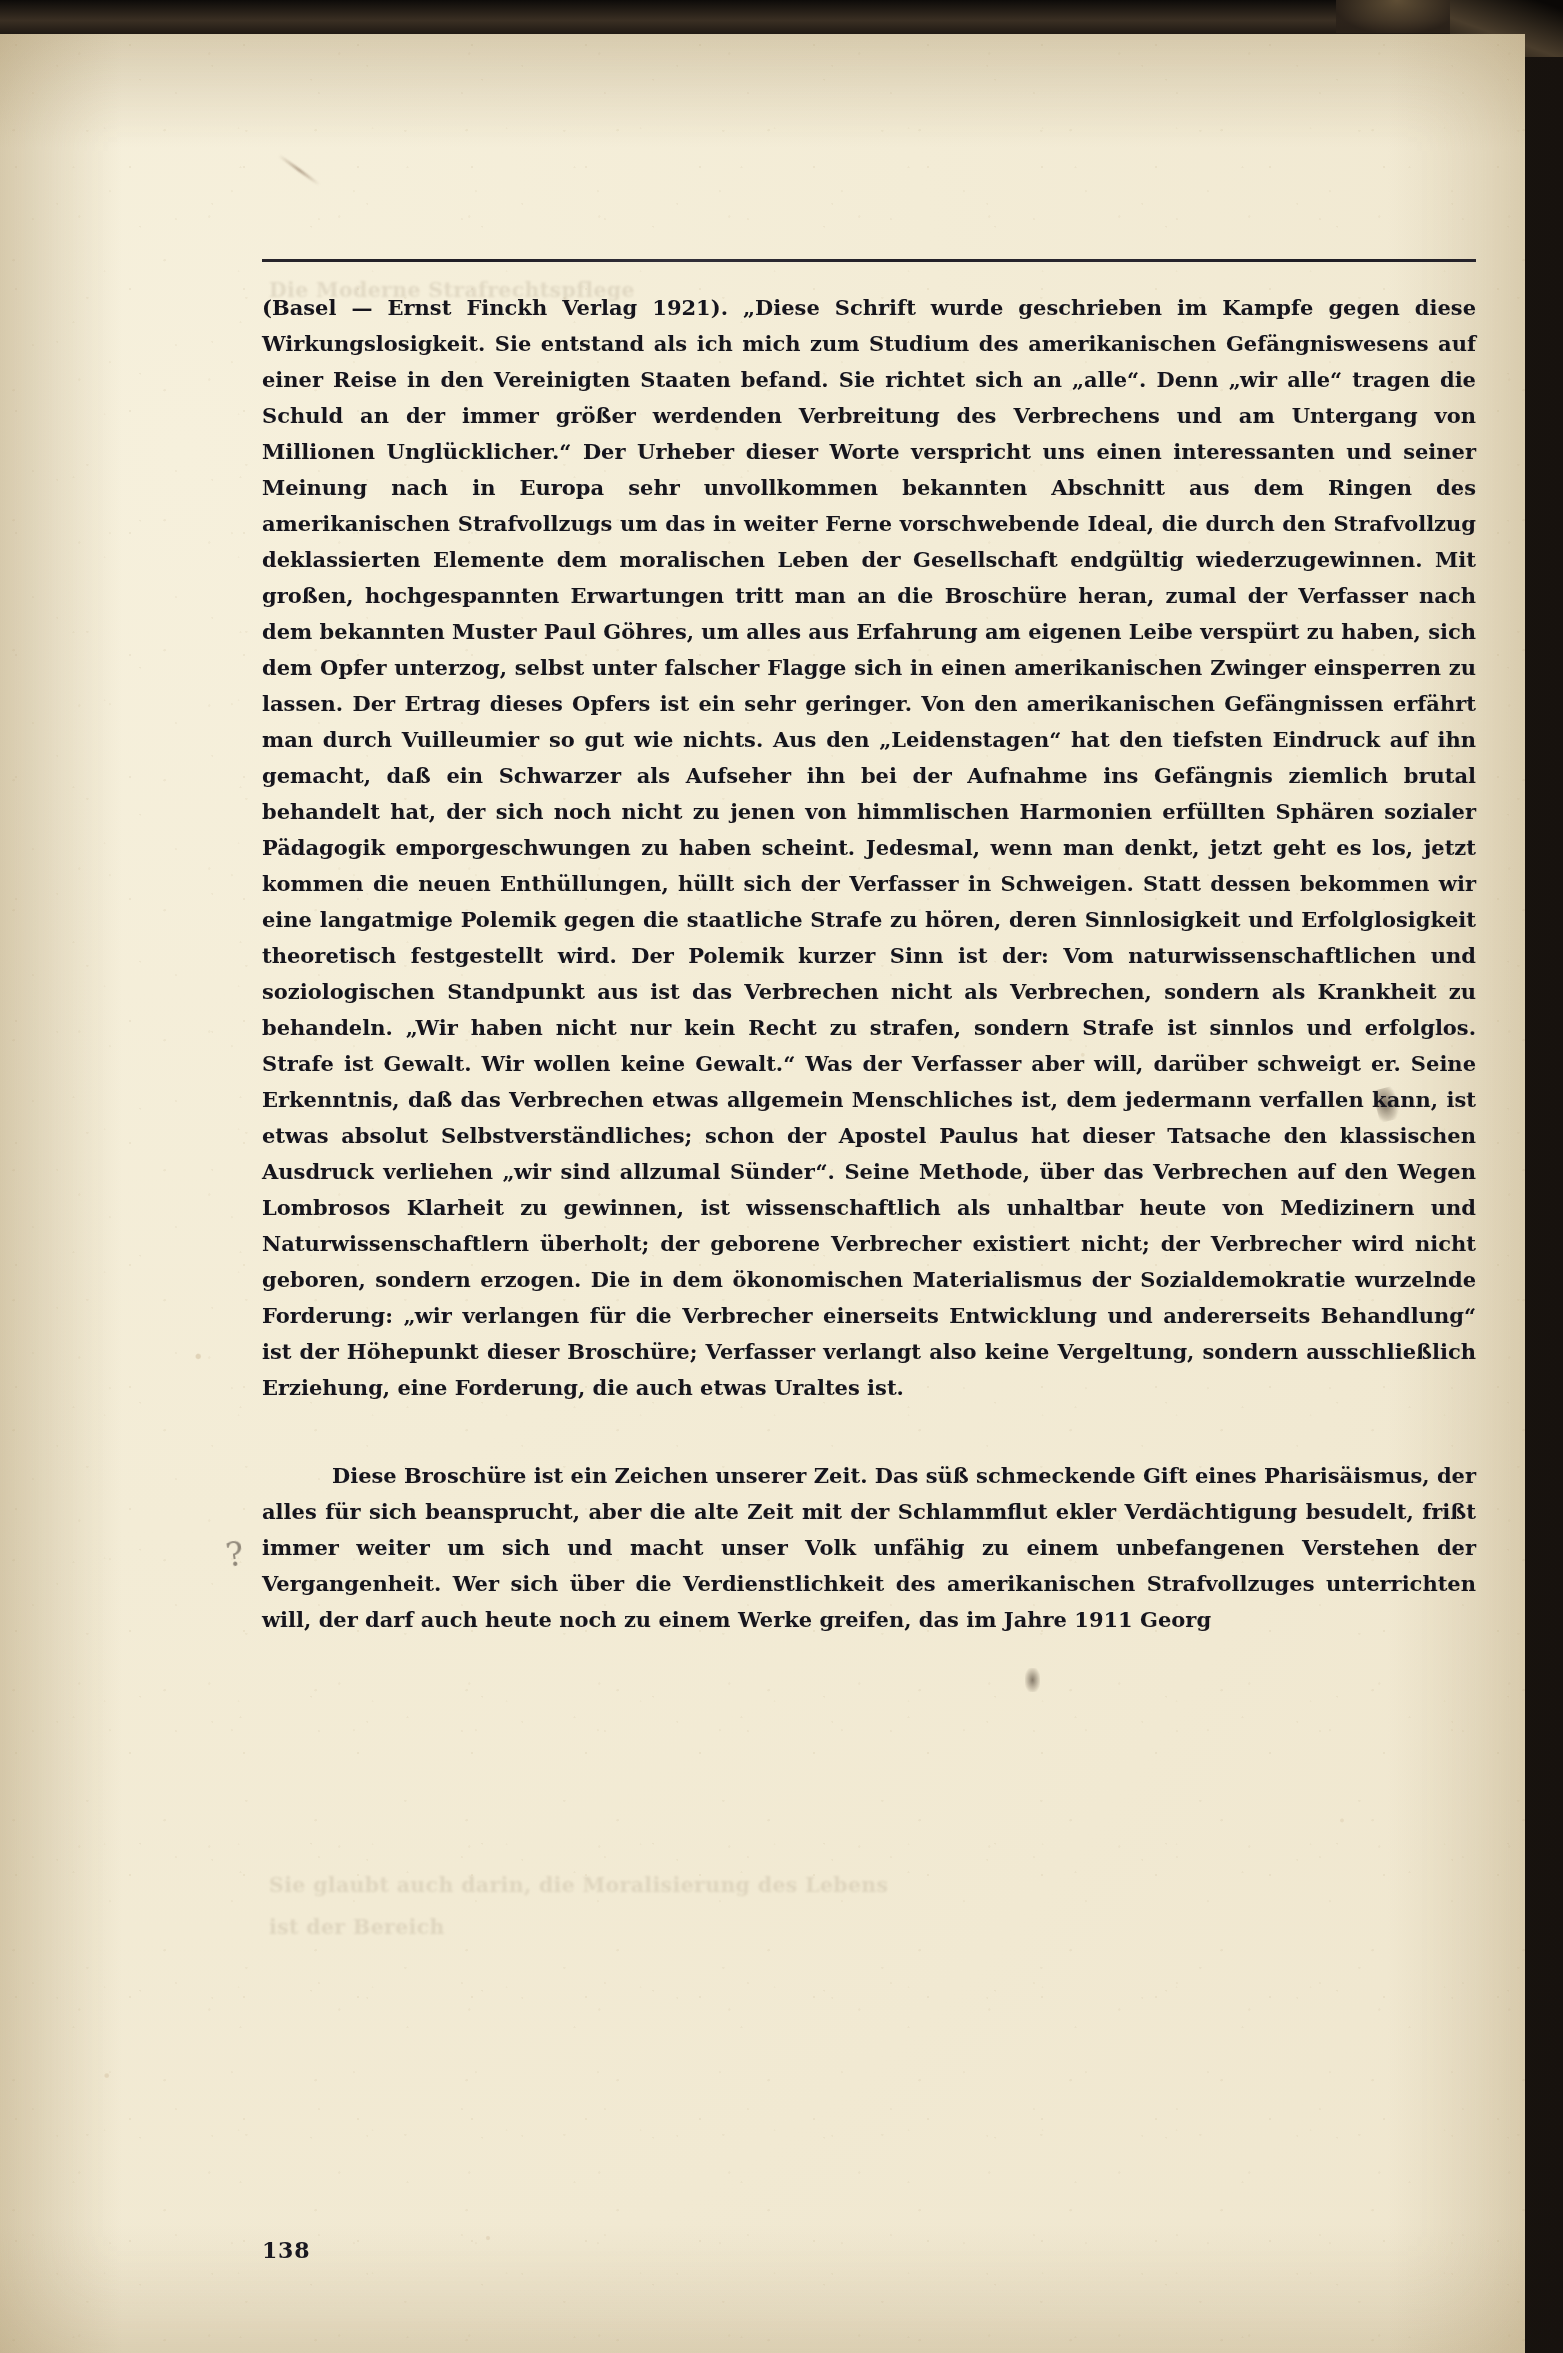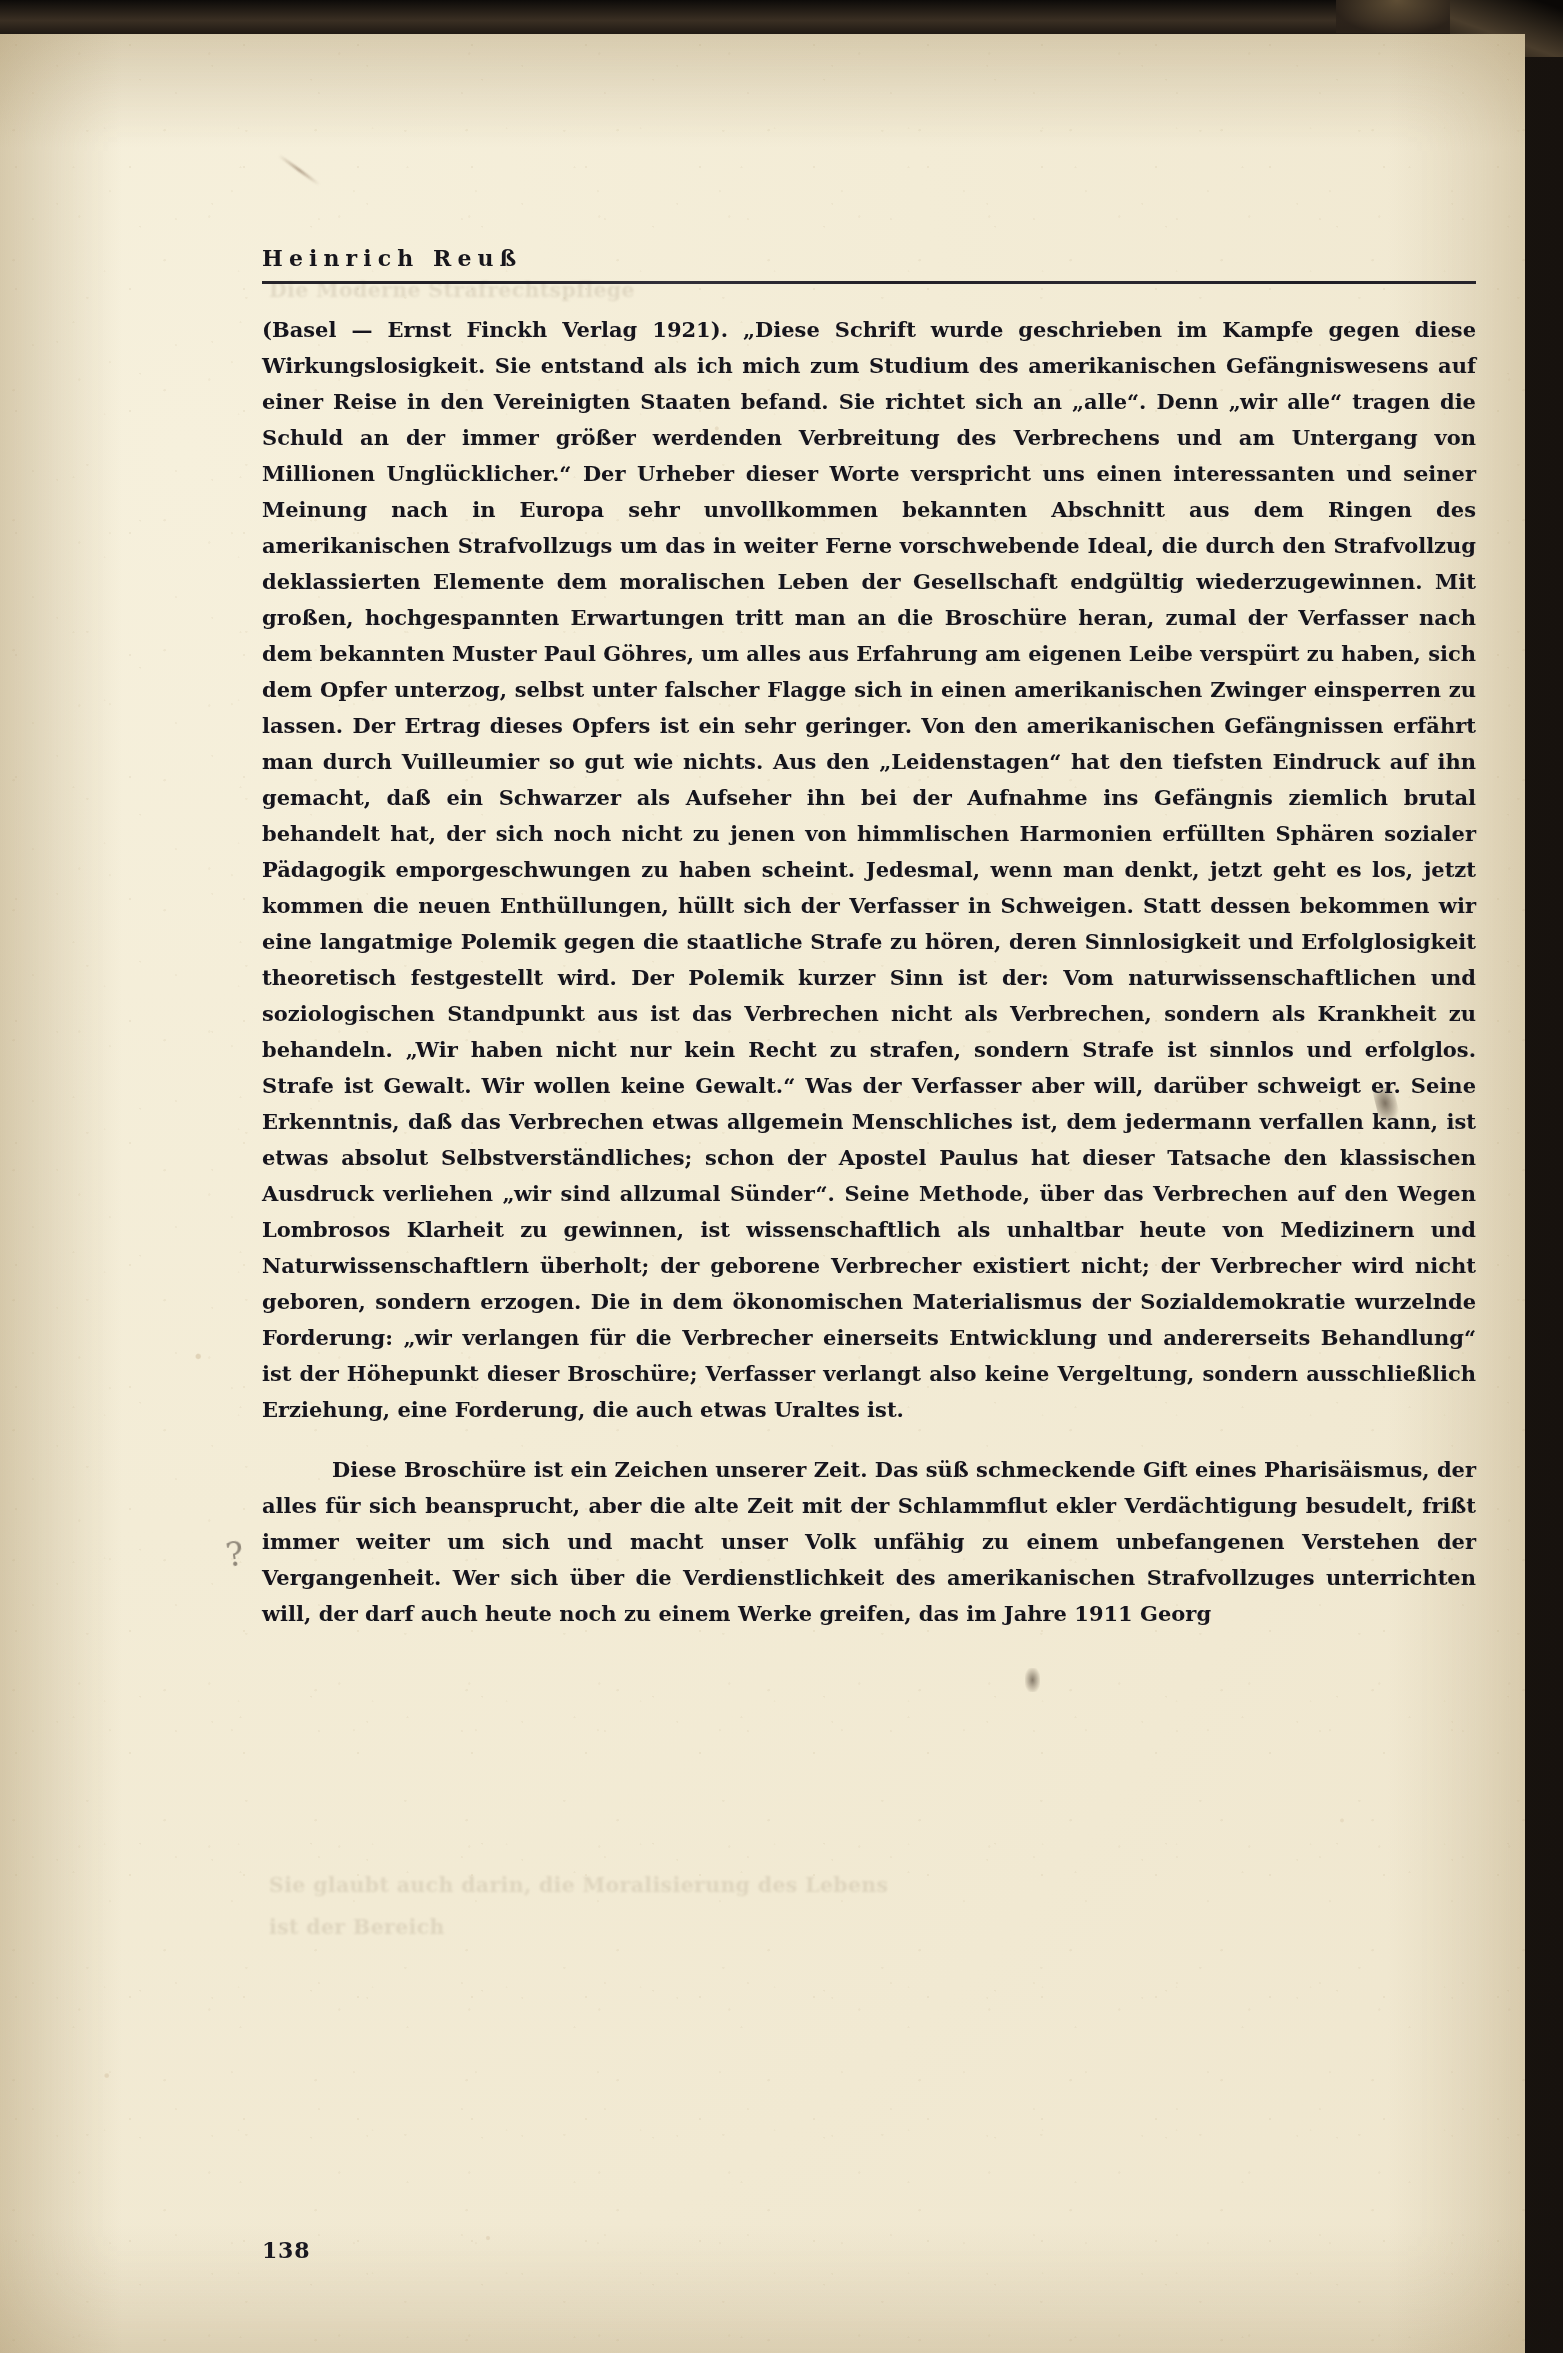--- a/index.html
+++ b/index.html
@@ -136,21 +136,21 @@
     color: #16151d;
     font-size: 21px;
     line-height: 36px;
     text-align: justify;
     text-align-last: left;
     font-weight: 600;
     filter: blur(0.2px);
     -webkit-font-smoothing: antialiased;
   }
   .body p { margin: 0; }
-  .body p.indented { text-indent: 70px; margin-top: 24px; }
+  .body p.indented { text-indent: 70px; margin-top: 52px; }
 
   
   .body::selection { background: transparent; }
 
   
   .folio {
     position: absolute;
     left: 262px;
     top: 2203px;
     font-size: 22px;
@@ -244,21 +244,20 @@
     <div class="showthrough st-2">Sie glaubt auch darin, die Moralisierung des Lebens</div>
     <div class="showthrough st-3">ist der Bereich</div>
 
     <div class="pencil-stroke-top"></div>
     <div class="pencil pencil-question">?</div>
     <div class="pencil-smudge-paed"></div>
     <div class="pencil-smudge-verbrecher"></div>
 
     <div class="textblock">
 
-      <div class="running-head">Heinrich Reuß</div>
       <div class="head-rule"></div>
 
       <div class="body">
         <p>(Basel — Ernst Finckh Verlag 1921). „Diese Schrift wurde geschrieben im Kampfe gegen diese Wirkungslosigkeit. Sie entstand als ich mich zum Studium des amerikanischen Gefängniswesens auf einer Reise in den Vereinigten Staaten befand. Sie richtet sich an „alle“. Denn „wir alle“ tragen die Schuld an der immer größer werdenden Verbreitung des Verbrechens und am Untergang von Millionen Unglücklicher.“ Der Urheber dieser Worte verspricht uns einen interessanten und seiner Meinung nach in Europa sehr unvollkommen bekannten Abschnitt aus dem Ringen des amerikanischen Strafvollzugs um das in weiter Ferne vorschwebende Ideal, die durch den Strafvollzug deklassierten Elemente dem moralischen Leben der Gesellschaft endgültig wiederzugewinnen. Mit großen, hochgespannten Erwartungen tritt man an die Broschüre heran, zumal der Verfasser nach dem bekannten Muster Paul Göhres, um alles aus Erfahrung am eigenen Leibe verspürt zu haben, sich dem Opfer unterzog, selbst unter falscher Flagge sich in einen amerikanischen Zwinger einsperren zu lassen. Der Ertrag dieses Opfers ist ein sehr geringer. Von den amerikanischen Gefängnissen erfährt man durch Vuilleumier so gut wie nichts. Aus den „Leidenstagen“ hat den tiefsten Eindruck auf ihn gemacht, daß ein Schwarzer als Aufseher ihn bei der Aufnahme ins Gefängnis ziemlich brutal behandelt hat, der sich noch nicht zu jenen von himmlischen Harmonien erfüllten Sphären sozialer Pädagogik emporgeschwungen zu haben scheint. Jedesmal, wenn man denkt, jetzt geht es los, jetzt kommen die neuen Enthüllungen, hüllt sich der Verfasser in Schweigen. Statt dessen bekommen wir eine langatmige Polemik gegen die staatliche Strafe zu hören, deren Sinnlosigkeit und Erfolglosigkeit theoretisch festgestellt wird. Der Polemik kurzer Sinn ist der: Vom naturwissenschaftlichen und soziologischen Standpunkt aus ist das Verbrechen nicht als Verbrechen, sondern als Krankheit zu behandeln. „Wir haben nicht nur kein Recht zu strafen, sondern Strafe ist sinnlos und erfolglos. Strafe ist Gewalt. Wir wollen keine Gewalt.“ Was der Verfasser aber will, darüber schweigt er. Seine Erkenntnis, daß das Verbrechen etwas allgemein Menschliches ist, dem jedermann verfallen kann, ist etwas absolut Selbstverständliches; schon der Apostel Paulus hat dieser Tatsache den klassischen Ausdruck verliehen „wir sind allzumal Sünder“. Seine Methode, über das Verbrechen auf den Wegen Lombrosos Klarheit zu gewinnen, ist wissenschaftlich als unhaltbar heute von Medizinern und Naturwissenschaftlern überholt; der geborene Verbrecher existiert nicht; der Verbrecher wird nicht geboren, sondern erzogen. Die in dem ökonomischen Materialismus der Sozialdemokratie wurzelnde Forderung: „wir verlangen für die Verbrecher einerseits Entwicklung und andererseits Behandlung“ ist der Höhepunkt dieser Broschüre; Verfasser verlangt also keine Vergeltung, sondern ausschließlich Erziehung, eine Forderung, die auch etwas Uraltes ist.</p>
         <p class="indented">Diese Broschüre ist ein Zeichen unserer Zeit. Das süß schmeckende Gift eines Pharisäismus, der alles für sich beansprucht, aber die alte Zeit mit der Schlammflut ekler Verdächtigung besudelt, frißt immer weiter um sich und macht unser Volk unfähig zu einem unbefangenen Verstehen der Vergangenheit. Wer sich über die Verdienstlichkeit des amerikanischen Strafvollzuges unterrichten will, der darf auch heute noch zu einem Werke greifen, das im Jahre 1911 Georg</p>
       </div>
     </div>
 
     <div class="folio">138</div>
   </div>

